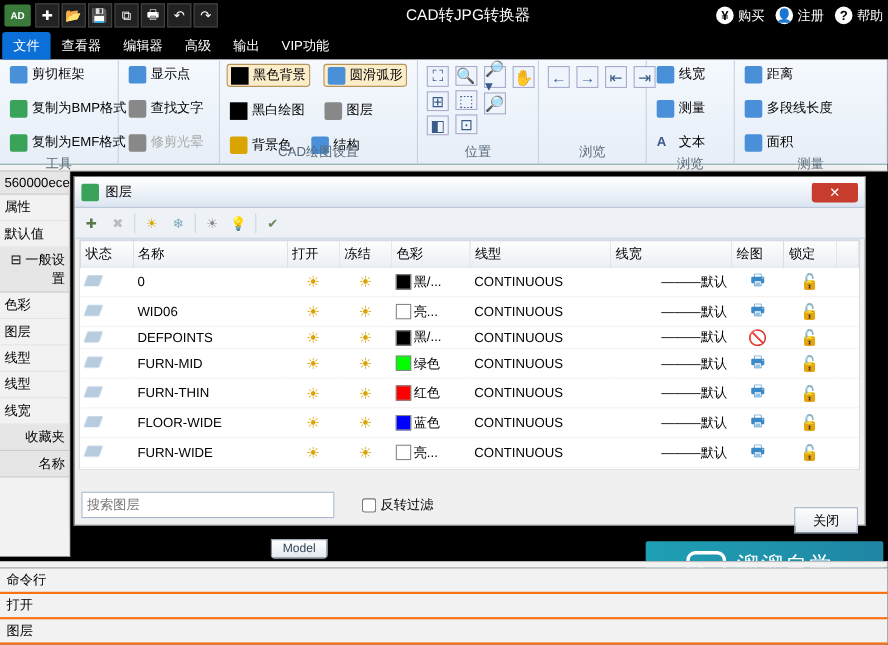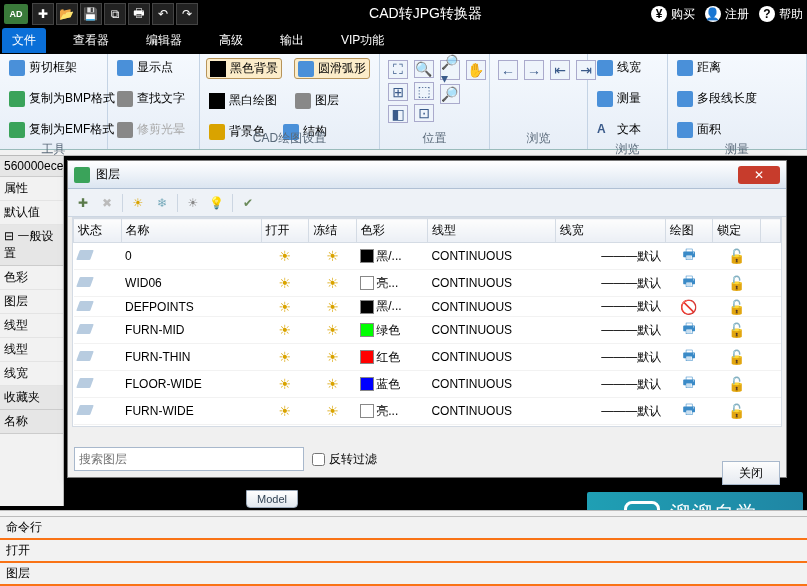--- a/index.html
+++ b/index.html
@@ -8,21 +8,21 @@
 
 .titlebar { background: #000; height: 28px; display: flex; align-items: center; padding: 0 4px; color: #fff; }
 .titlebar .logo { width: 24px; height: 20px; background: #3a7a3a; border-radius: 2px; margin-right: 4px; display: flex; align-items: center; justify-content: center; font-size: 9px; font-weight: bold; text-align: center; }
 .titlebar .qbtn { width: 22px; height: 22px; background: #222; border: 1px solid #444; display: flex; align-items: center; justify-content: center; margin-right: 2px; color: #fff; cursor: pointer; }
 .titlebar .title { flex: 1; text-align: center; color: #fff; font-size: 14px; }
 .titlebar .rightbtns { display: flex; gap: 10px; align-items: center; color: #fff; }
 .titlebar .rightbtns span { display: flex; align-items: center; gap: 4px; cursor: pointer; }
 .titlebar .circ { width: 16px; height: 16px; border-radius: 50%; background: #fff; color: #000; display: inline-flex; align-items: center; justify-content: center; font-weight: bold; }
 
 
-.maintabs { background: #000; height: 26px; display: flex; align-items: flex-start; padding-left: 2px; gap: 17px; }
+.maintabs { background: #000; height: 26px; display: flex; align-items: center; padding-left: 2px; }
 .maintabs .tab { padding: 4px 10px; color: #fff; cursor: pointer; border-radius: 3px 3px 0 0; }
 .maintabs .tab.active { background: #0a6fd8; }
 
 
 .ribbon { background: linear-gradient(#f5f9fe,#e7eef7); height: 96px; border-bottom: 1px solid #9bb; display: flex; }
 .ribbon .group { border-right: 1px solid #c4d3e4; padding: 4px 6px 2px 6px; display: flex; flex-direction: column; justify-content: space-between; }
 .ribbon .group .items { display: flex; flex-direction: column; gap: 12px; flex-wrap: wrap; }
 .ribbon .group .itemrow { display: flex; align-items: center; gap: 4px; padding: 1px 3px; cursor: pointer; white-space: nowrap; }
 .ribbon .group .itemrow.boxed { border: 1px solid #b7945a; background: #fcedca; border-radius: 3px; }
 .ribbon .group .label { text-align: center; color: #5a6a7a; padding-top: 2px; }
@@ -30,21 +30,21 @@
 .ic-blue { background: #4a90d9; border-radius: 2px; }
 .ic-green { background: #3aa35a; border-radius: 2px; }
 .ic-grey { background: #888; border-radius: 2px; }
 .ic-yellow { background: #d9a300; border-radius: 2px; }
 .ribbon .iconcol { display: flex; flex-direction: column; gap: 4px; padding: 2px; }
 .ribbon .iconcol span { width: 20px; height: 20px; border: 1px solid #aac; display: flex; align-items: center; justify-content: center; cursor: pointer; font-size: 14px; color: #3a5a8a; background: #eef4fb; }
 
 
 .workspace { display: flex; height: 350px; position: relative; }
 .leftpanel { width: 64px; background: #f2f2f2; border-right: 1px solid #bbb; }
-.leftpanel .hdr { background: #e6e6e6; padding: 3px 4px; border-bottom: 1px solid #ccc; }
+.leftpanel .hdr { background: #e6e6e6; padding: 3px 4px; border-bottom: 1px solid #ccc; text-align: right; }
 .leftpanel .row { padding: 3px 4px; border-bottom: 1px solid #e4e4e4; cursor: pointer; }
 .canvas { flex: 1; background: #000; position: relative; }
 
 
 .dialog { position: absolute; left: 67px; top: 160px; width: 720px; height: 318px; background: #f0f0f0; border: 1px solid #7a7a7a; box-shadow: 2px 2px 8px rgba(0,0,0,0.5); }
 .dlg-title { height: 28px; background: linear-gradient(#fff,#dbe5f1); display: flex; align-items: center; padding: 0 6px; border-bottom: 1px solid #b0c0d4; }
 .dlg-title .dicon { width: 16px; height: 16px; background: #3aa35a; margin-right: 6px; border-radius: 2px; }
 .dlg-title .dtext { flex: 1; }
 .dlg-title .close { width: 42px; height: 18px; background: #c73c2c; border-radius: 3px; color: #fff; display: flex; align-items: center; justify-content: center; cursor: pointer; }
 .dlg-toolbar { height: 28px; background: #eef2f7; border-bottom: 1px solid #ccd6e2; display: flex; align-items: center; gap: 6px; padding: 0 6px; }
@@ -54,21 +54,21 @@
 .layertbl { height: 210px; overflow-y: auto; border: 1px solid #d4dbe4; margin: 0 4px; background: #fff; }
 .layertbl table { width: 100%; border-collapse: collapse; }
 .layertbl th { background: linear-gradient(#fdfdfd,#ebeff5); border: 1px solid #d4dbe4; padding: 3px 4px; text-align: left; font-weight: normal; position: sticky; top: 0; }
 .layertbl td { padding: 1px 4px; border-bottom: 1px solid #f2f2f2; white-space: nowrap; vertical-align: middle; }
 .layer-icon { width: 14px; height: 10px; background: #b8cce0; display: inline-block; border-radius: 1px; transform: skewX(-20deg); }
 .sun { color: #d9a300; font-size: 14px; }
 .colbox { width: 14px; height: 14px; display: inline-block; border: 1px solid #888; vertical-align: middle; margin-right: 2px; }
 .printer { color: #3a8ac7; font-size: 14px; }
 .lock { color: #3a8ac7; font-size: 14px; }
 
-.dlg-footer { display: flex; align-items: center; padding: 6px; gap: 8px; justify-content: flex-end; }
+.dlg-footer { display: flex; align-items: center; padding: 6px; gap: 25px; justify-content: flex-end; }
 .dlg-footer input[type=text] { flex: 0 0 230px; height: 24px; border: 1px solid #a8b8cc; padding: 0 4px; }
 .dlg-footer label { display: flex; align-items: center; gap: 4px; flex: 1; }
 .dlg-footer button { height: 24px; padding: 0 16px; border: 1px solid #a8b8cc; background: linear-gradient(#fdfdfd,#e6eaf0); cursor: pointer; margin-top: 28px; }
 
 
 .bottom { position: absolute; bottom: 0; left: 0; right: 0; }
 .modeltab { position: absolute; left: 246px; bottom: 76px; height: 22px; display: flex; align-items: center; }
 .modeltab .mt { background: linear-gradient(#fff,#e2e8ef); border: 1px solid #9aa8b8; padding: 2px 10px; border-radius: 0 0 4px 4px; font-size: 11px; color: #345; }
 .cmdline { background: #f2f2f2; border-top: 1px solid #bbb; }
 .cmdline .r { padding: 2px 6px; border-bottom: 2px solid #f97316; }

